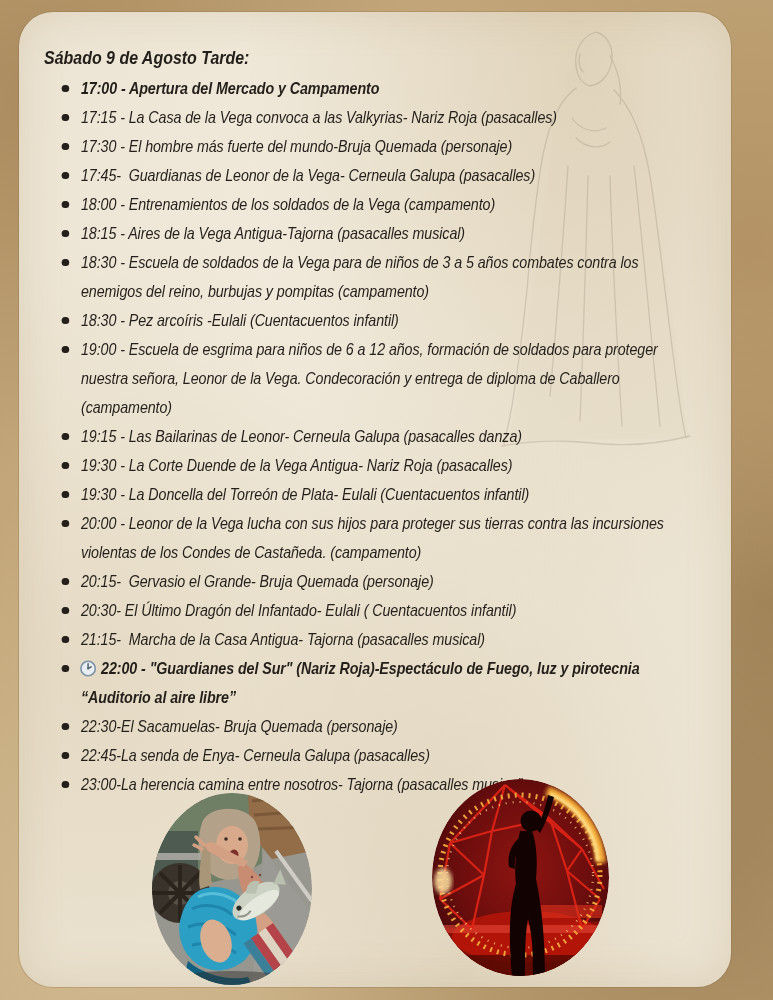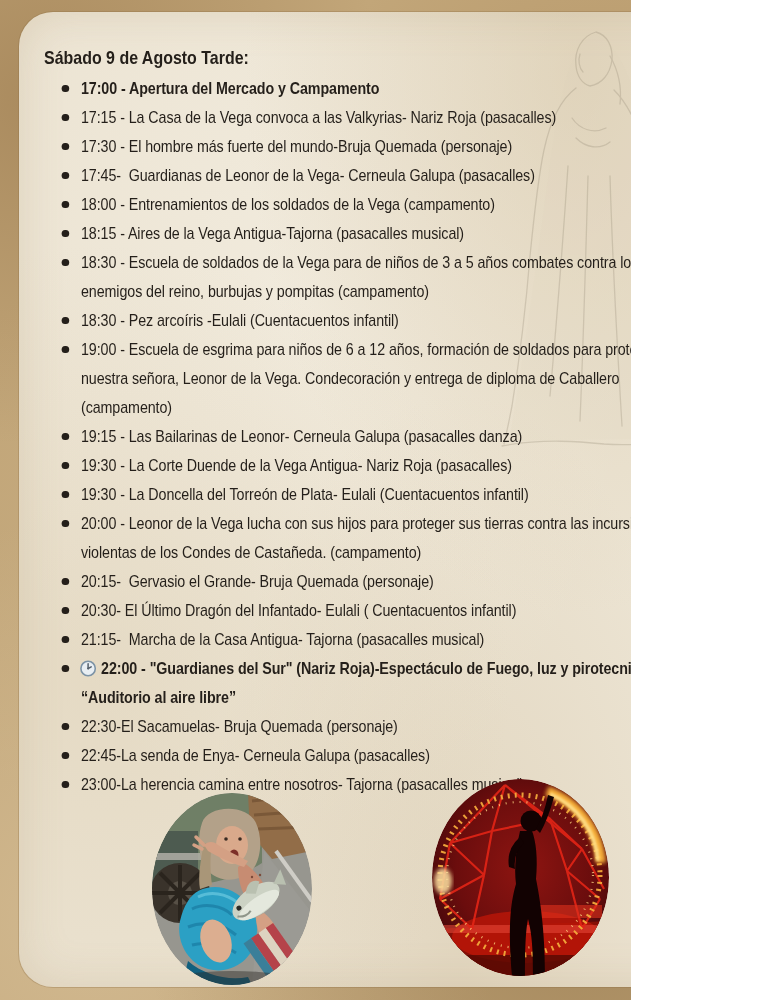--- a/index.html
+++ b/index.html
@@ -1,25 +1,26 @@
 <!DOCTYPE html>
 <html><head>
 <meta charset="utf-8">
 <style>
   html,body{margin:0;padding:0;}
   body{width:773px;height:1000px;font-family:"Liberation Sans",sans-serif;}
-  .page{position:relative;width:631px;height:1000px;overflow:hidden;
+  .page{position:relative;width:773px;height:1000px;overflow:hidden;
     background-color:#c2a679;
     background-image:
       radial-gradient(circle at 6% 10%, rgba(150,116,72,.55), transparent 32%),
       radial-gradient(circle at 97% 25%, rgba(168,134,88,.6), transparent 36%),
       radial-gradient(circle at 92% 88%, rgba(118,88,48,.4), transparent 42%),
       radial-gradient(circle at 15% 92%, rgba(222,200,162,.55), transparent 38%),
       radial-gradient(circle at 55% 55%, rgba(208,184,142,.45), transparent 65%),
       radial-gradient(circle at 99% 60%, rgba(130,98,55,.45), transparent 30%);
+    font-style: italic;
   }
   .card{position:absolute;left:19px;top:12px;width:712px;height:975px;border-radius:34px;
     background-color:#ece4d3;
     background-image:
       radial-gradient(ellipse at 78% 6%, rgba(207,188,152,.4), transparent 42%),
       radial-gradient(ellipse at 12% 68%, rgba(213,196,163,.32), transparent 46%),
       radial-gradient(ellipse at 62% 96%, rgba(202,182,146,.3), transparent 42%),
       radial-gradient(ellipse at 40% 30%, rgba(246,241,230,.5), transparent 55%);
     box-shadow: inset 0 0 46px rgba(158,128,86,.20), 0 0 0 1px rgba(138,108,66,.30);
     overflow:hidden;}

